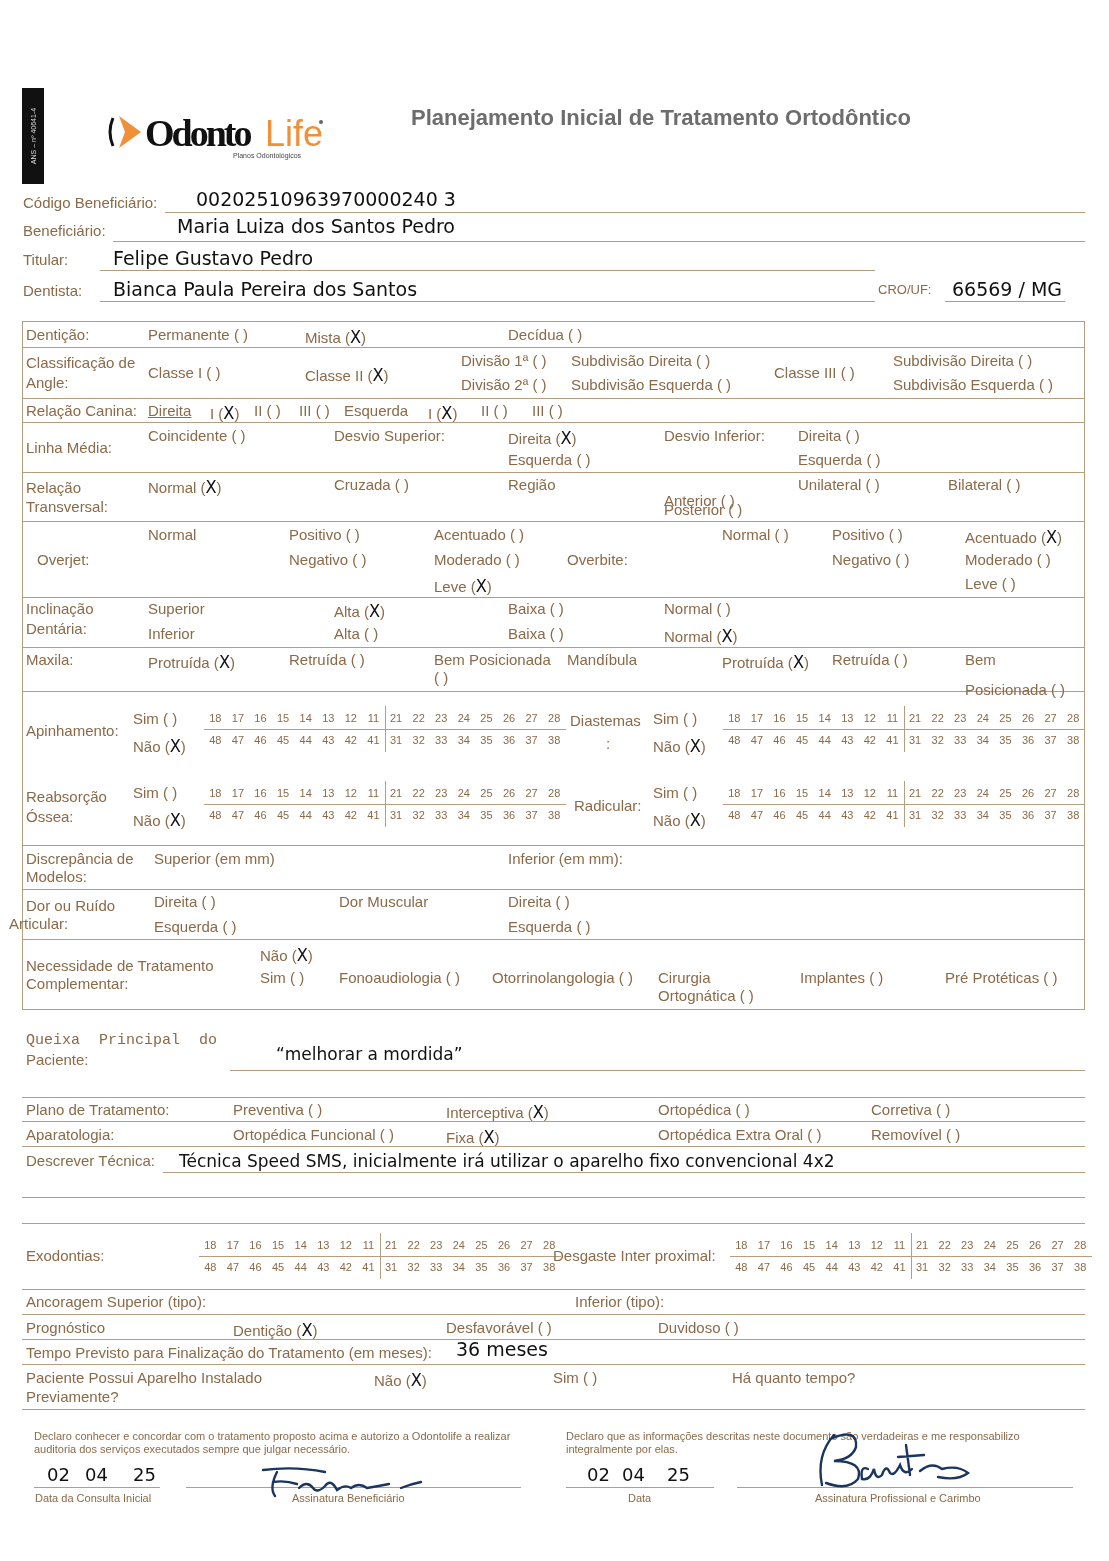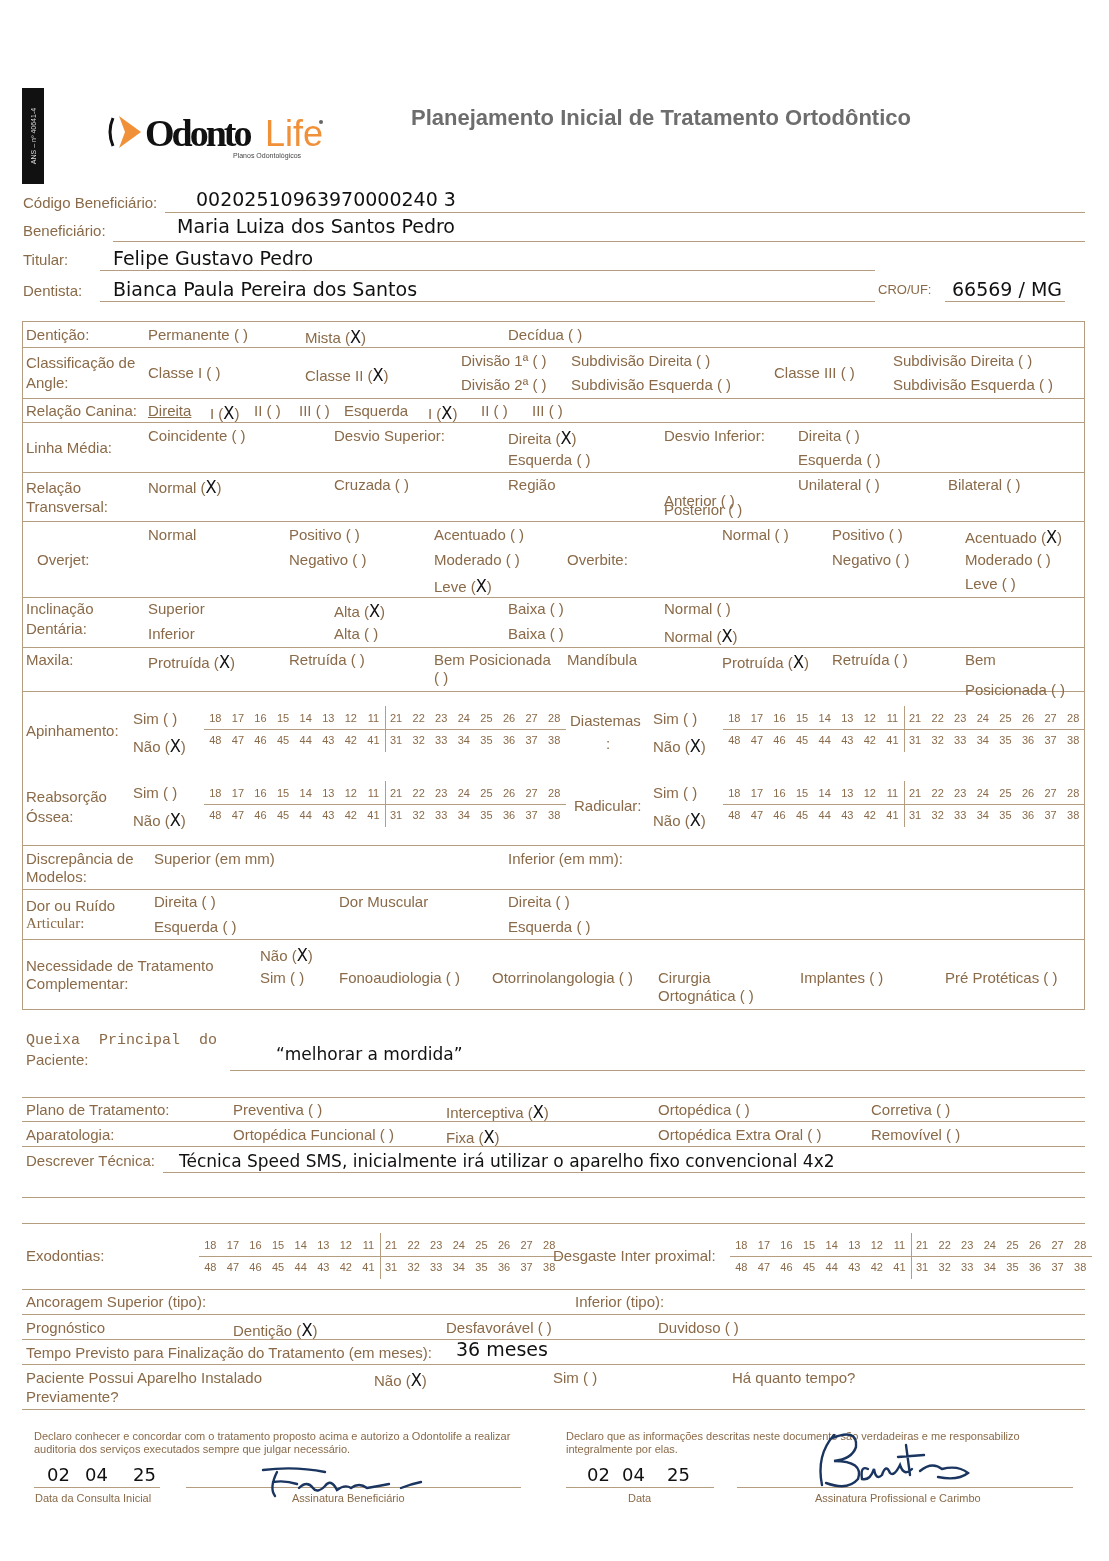--- a/index.html
+++ b/index.html
@@ -192,21 +192,21 @@
     <div class="line" style="left: 0px; top: 17px; width: 362px;"></div>
     <div class="vline" style="left: 181px; top: -6px; height: 46px;"></div>
   </div>
 
 <span class="abs lbl" style="left:26px; top:850px;">Discrepância de</span>
 <span class="abs lbl" style="left:26px; top:868px;">Modelos:</span>
 <span class="abs lbl" style="left:154px; top:850px;">Superior (em mm)</span>
 <span class="abs lbl" style="left:508px; top:850px;">Inferior (em mm):</span>
 
 <span class="abs lbl" style="left:26px; top:897px;">Dor ou Ruído</span>
-<span class="abs lbl" style="left:26px; top:915px;font-family:Liberation Serif, serif;">Articular:</span>
+<span class="abs lbl" style="left:9px; top:915px;">Articular:</span>
 <span class="abs lbl" style="left:154px; top:893px;">Direita (   )</span>
 <span class="abs lbl" style="left:154px; top:918px;">Esquerda (   )</span>
 <span class="abs lbl" style="left:339px; top:893px;">Dor Muscular</span>
 <span class="abs lbl" style="left:508px; top:893px;">Direita (   )</span>
 <span class="abs lbl" style="left:508px; top:918px;">Esquerda (   )</span>
 
 <span class="abs lbl" style="left:26px; top:957px;">Necessidade de Tratamento</span>
 <span class="abs lbl" style="left:26px; top:975px;">Complementar:</span>
 <span class="abs lbl" style="left:260px; top:944px;"><span>Não (</span><span class="x">X</span><span>)</span></span>
 <span class="abs lbl" style="left:260px; top:969px;">Sim (   )</span>

